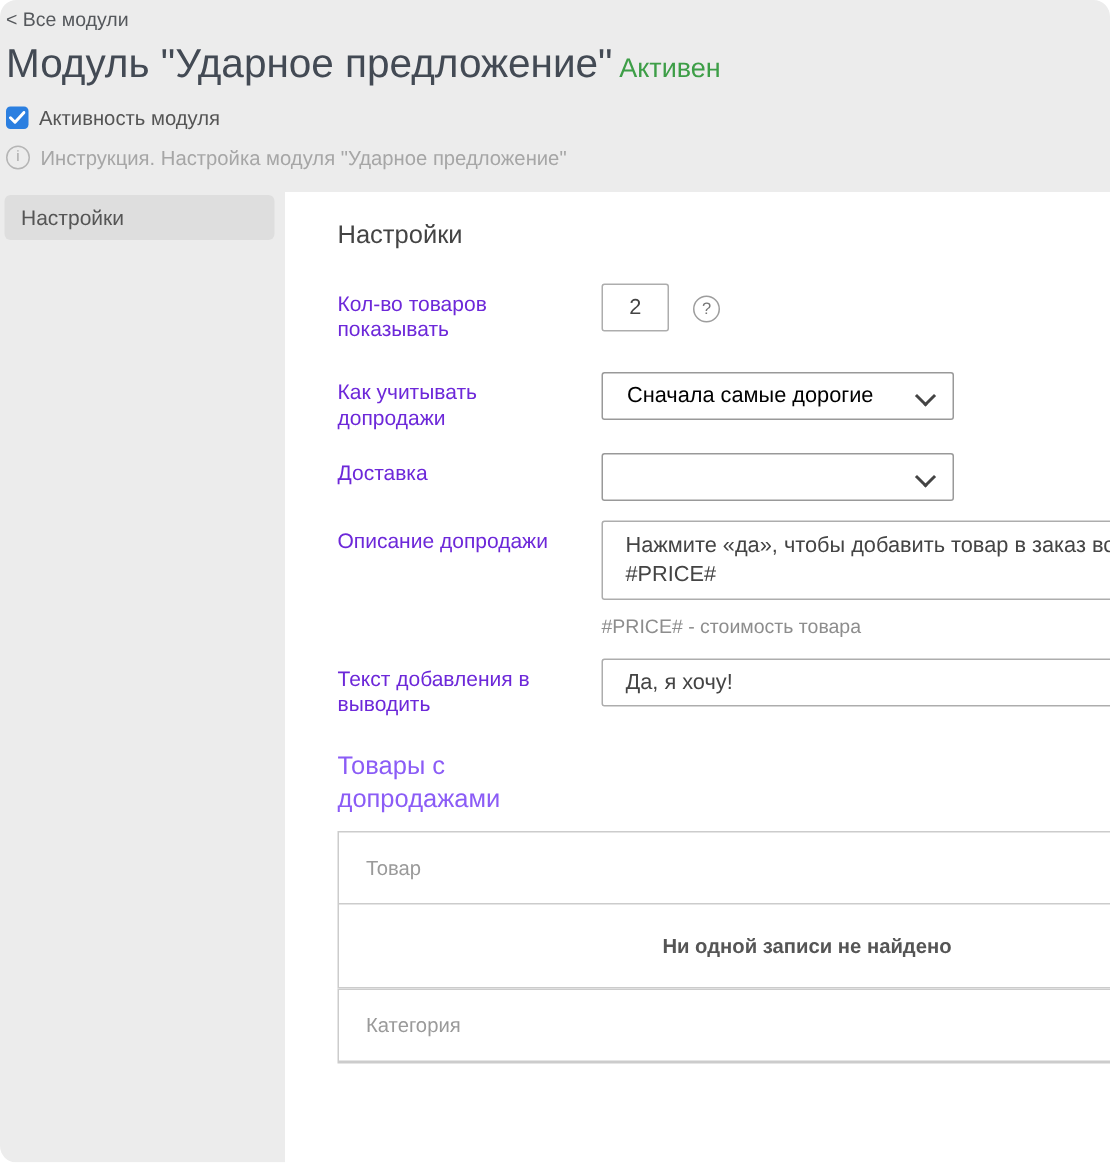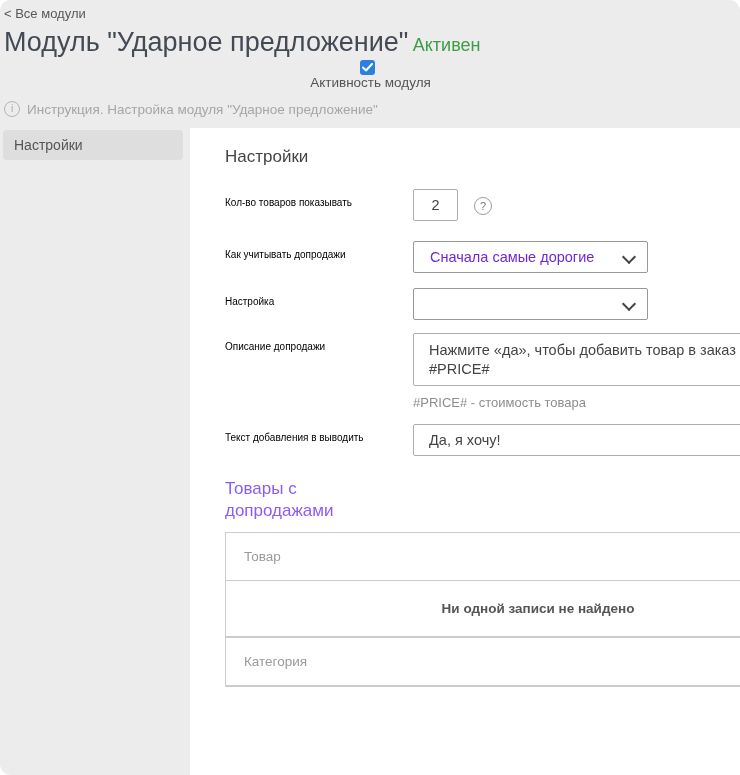--- a/index.html
+++ b/index.html
@@ -5,51 +5,51 @@
   html,body{margin:0;padding:0;background:#fff;}
   .page{width:740px;height:775px;overflow:hidden;background:#fff;position:relative;
         font-family:"Liberation Sans","DejaVu Sans",sans-serif;border-radius:11px;}
 
   
   .topbar{background:#ececec;height:128px;box-sizing:border-box;padding:4px 10px 0 4px;}
   .breadcrumb{font-size:13px;color:#55585c;cursor:pointer;display:inline-block;}
   .title-row{margin-top:5px;white-space:nowrap;}
   .page-title{display:inline;font-size:27px;font-weight:400;color:#434a54;margin:0;}
   .status{font-size:18px;color:#3d9e47;}
-  .check-row{margin-top:2px;display:flex;align-items:center;flex-direction:column;}
+  .check-row{margin-top:13px;display:flex;align-items:center;}
   .checkbox{width:15px;height:15px;background:#2b7fe0;border-radius:3px;flex:none;
             display:flex;align-items:center;justify-content:center;cursor:pointer;}
   .check-label{font-size:13.5px;color:#555;margin-left:7px;}
   .instr-row{margin-top:11px;display:flex;align-items:center;cursor:pointer;}
   .info-icon{width:14px;height:14px;border:1px solid #b5b5b5;border-radius:50%;color:#a8a8a8;
              font-size:10px;line-height:14px;flex:none;display:flex;align-items:center;justify-content:center;}
   .instr-text{font-size:13.5px;color:#a6a6a6;margin-left:7px;}
 
   
   .body-row{display:flex;height:647px;}
   .sidebar{width:190px;flex:none;background:#ececec;box-sizing:border-box;padding:2px 0 0 3px;}
   .side-tab{width:180px;height:30px;background:#dedede;border-radius:4px;font-size:14px;color:#555;
             line-height:30px;padding-left:11px;box-sizing:border-box;cursor:pointer;}
   .main{flex:1;background:#fff;box-sizing:border-box;padding:19px 0 0 35px;overflow:visible;}
 
   .settings-heading{font-size:17px;font-weight:400;color:#444;margin:0 0 22px;line-height:20px;}
 
   .field{display:flex;}
   .mb20{margin-bottom:20px;} .mb15{margin-bottom:15px;} .mb13{margin-bottom:13px;} .mb14{margin-bottom:14px;}
-  .flabel{width:160px;margin-right:28px;flex:none;font-size:10px;color:#000000;line-height:17px;padding-top:5px;}
+  .flabel{width:160px;margin-right:16px;flex:none;font-size:14px;color:#6d28d9;line-height:17px;padding-top:5px;}
 
   .num-input{width:45px;height:32px;border:1px solid #adadad;border-radius:2px;text-align:center;
              font-size:14.5px;color:#444;box-sizing:border-box;background:#fff;outline:none;
              font-family:"Liberation Sans","DejaVu Sans",sans-serif;}
   .help{width:16px;height:16px;border:1px solid #9d9d9d;border-radius:50%;color:#777;font-size:11px;
         display:flex;align-items:center;justify-content:center;margin:8px 0 0 16px;cursor:pointer;flex:none;}
 
   .selectbox{width:235px;height:32px;border:1px solid #999;border-radius:2px;background:#fff;cursor:pointer;
              box-sizing:border-box;position:relative;display:flex;align-items:center;padding:0 30px 0 16px;}
-  .selectbox .val{font-size:14.5px;color:#6d28d9;white-space:nowrap;overflow:hidden;}
+  .selectbox .val{font-size:14.5px;color:#000000;white-space:nowrap;overflow:hidden;}
   .chev{position:absolute;right:13px;top:10px;width:8px;height:8px;
         border-right:2px solid #444;border-bottom:2px solid #444;transform:rotate(45deg);}
 
   .desc-area{width:560px;height:53px;border:1px solid #adadad;border-radius:2px;box-sizing:border-box;
              padding:7px 15px;font-size:14.5px;line-height:19px;color:#444;resize:none;outline:none;
              white-space:pre;overflow:hidden;background:#fff;
              font-family:"Liberation Sans","DejaVu Sans",sans-serif;}
   .hint{font-size:13px;color:#8d8d8d;margin-top:5px;}
 
   .wide-input{width:560px;height:32px;border:1px solid #adadad;border-radius:2px;box-sizing:border-box;
@@ -104,21 +104,21 @@
 
       <div class="field mb15">
         <div class="flabel">Как учитывать допродажи</div>
         <div class="selectbox">
           <span class="val">Сначала самые дорогие</span>
           <span class="chev"></span>
         </div>
       </div>
 
       <div class="field mb13">
-        <div class="flabel">Настройка</div>
+        <div class="flabel">Доставка</div>
         <div class="selectbox">
           <span class="chev"></span>
         </div>
       </div>
 
       <div class="field mb14">
         <div class="flabel">Описание допродажи</div>
         <div>
           <textarea class="desc-area" style="">Нажмите «да», чтобы добавить товар в заказ всего за
 #PRICE#</textarea>

